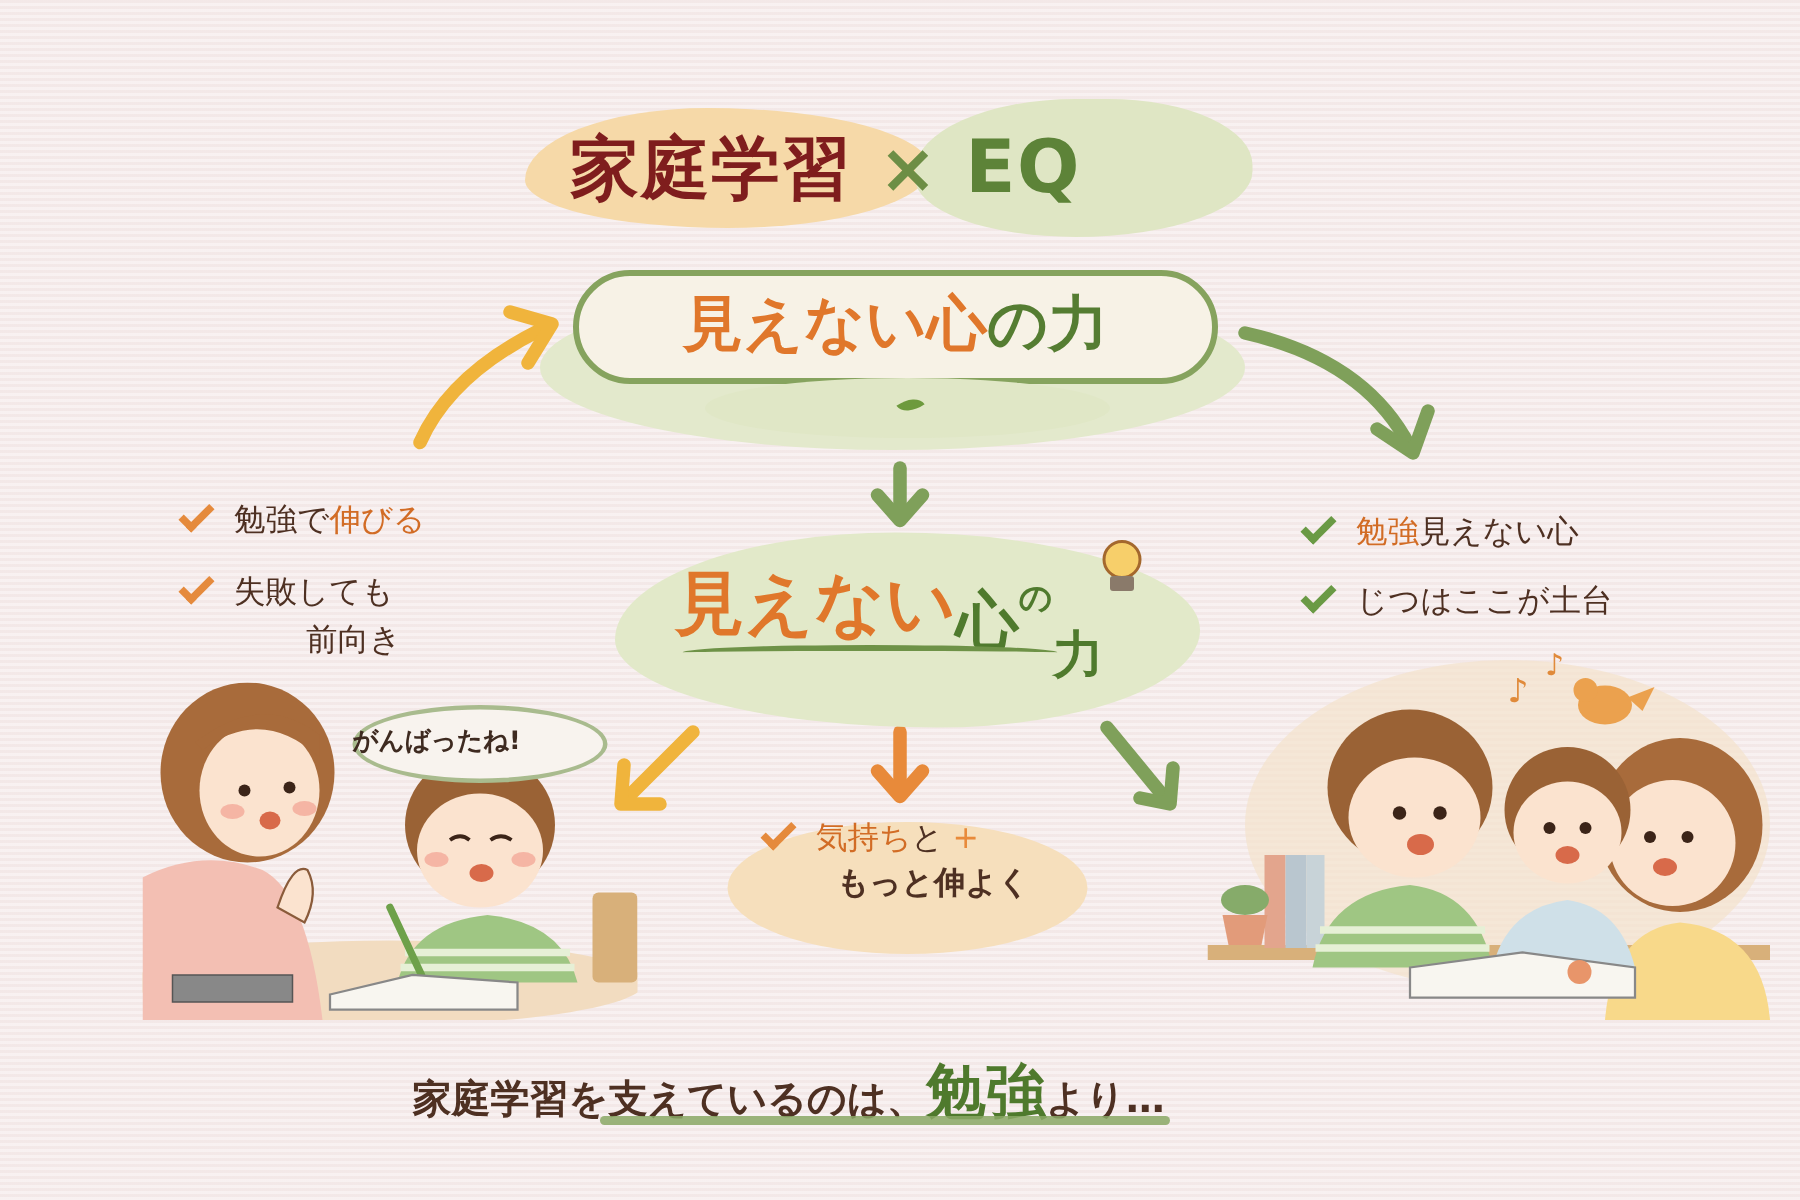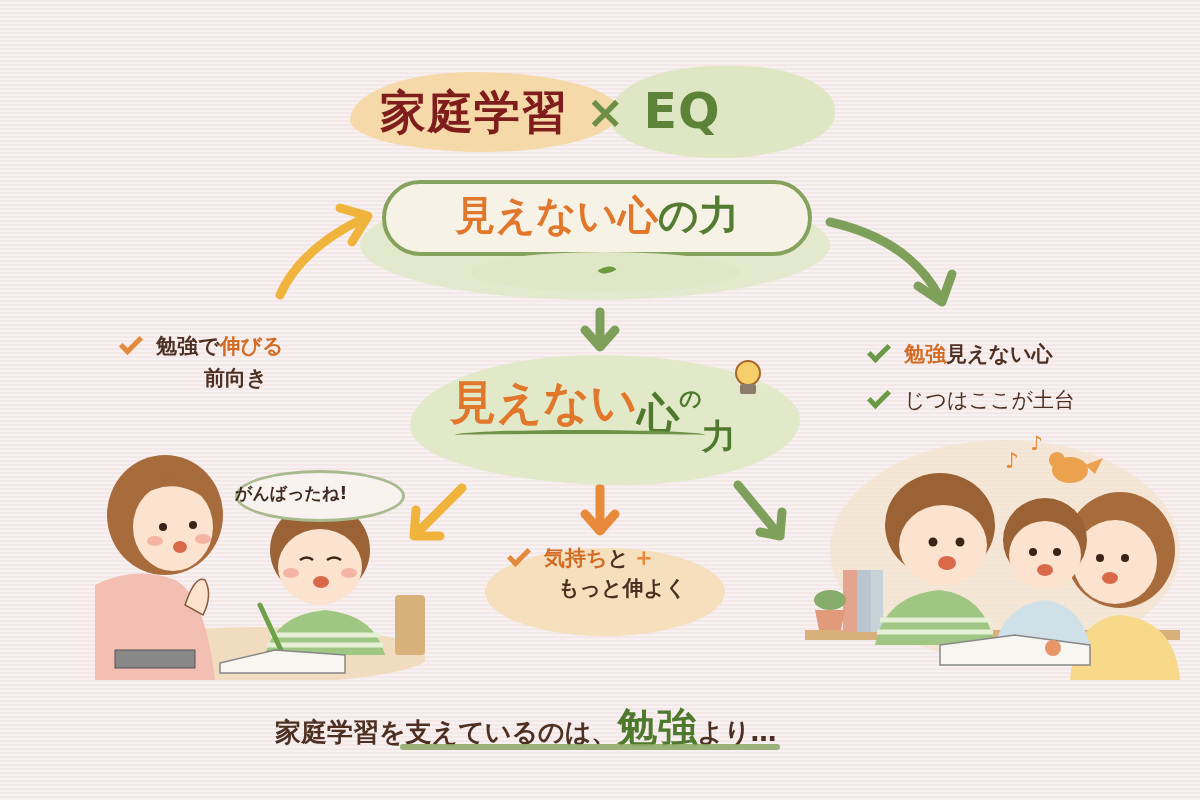--- a/index.html
+++ b/index.html
@@ -38,21 +38,21 @@
   .cloud-text .no { color: #4f7a2d; font-size: 22px; position: relative; top: -12px; }
   .cloud-text .chikara { color: #4f7a2d; font-size: 34px; position: relative; top: 30px; }
   .cloud-underline { left: 455px; top: 430px; width: 250px; height: 10px; border-top: 4px solid #6e9247; border-radius: 50% 50% 0 0; }
   .bulb { left: 735px; top: 360px; width: 26px; height: 26px; background: #f7cf6a; border: 2px solid #a4682d; border-radius: 50%; }
   .bulb-base { left: 740px; top: 384px; width: 16px; height: 10px; background: #8a7a6a; border-radius: 2px; }
 
   
   .check { display: inline-block; width: 22px; height: 12px; border-left: 5px solid; border-bottom: 5px solid; transform: rotate(-45deg); margin-right: 14px; vertical-align: middle; position: relative; top: -4px; }
   .check.o { border-color: #e58a3c; }
   .check.g { border-color: #6a9a45; }
-  .list-item { font-size: 21px; font-weight: bold; color: #4e3022; white-space: nowrap; }
+  .list-item { font-size: 21px; font-weight: normal; color: #4e3022; white-space: nowrap; }
   .hl-o { color: #d26c25; }
 
   
   .mid-blob { left: 485px; top: 548px; width: 240px; height: 88px; background: #f6dfbc; border-radius: 50%; }
 
   
   svg.arrows { position: absolute; left: 0; top: 0; }
 
   
   .scene-left { left: 95px; top: 455px; width: 330px; height: 225px; }
@@ -109,20 +109,23 @@
 <div class="cloud-text abs">
   <span class="orange">見えない</span><span class="kokoro">心</span><span class="no">の</span><span class="chikara">力</span>
 </div>
 <div class="cloud-underline abs"></div>
 <div class="bulb abs"></div>
 <div class="bulb-base abs"></div>
 
 <div class="abs" style="left:120px; top:332px;">
   <div class="list-item">
     <span class="check o"></span><span>勉強で</span><span class="hl-o">伸びる</span>
+  </div>
+  <div class="list-item" style="margin-top:20px;">
+    <span class="check o"></span><span>失敗しても</span>
   </div>
   <div class="list-item" style="margin-left:84px; margin-top:4px;">前向き</div>
 </div>
 
 <div class="abs" style="left:868px; top:340px;">
   <div class="list-item">
     <span class="check g"></span><span class="hl-o">勉強</span><span>見えない心</span>
   </div>
   <div class="list-item" style="margin-top:18px; font-weight:normal;">
     <span class="check g"></span><span>じつはここが土台</span>

